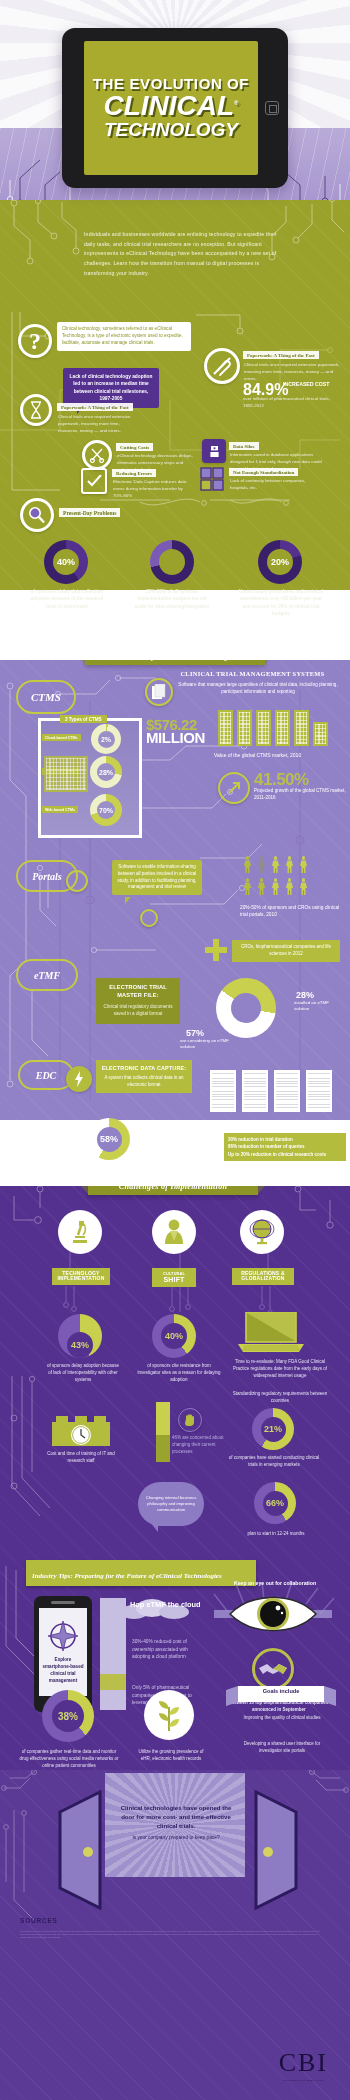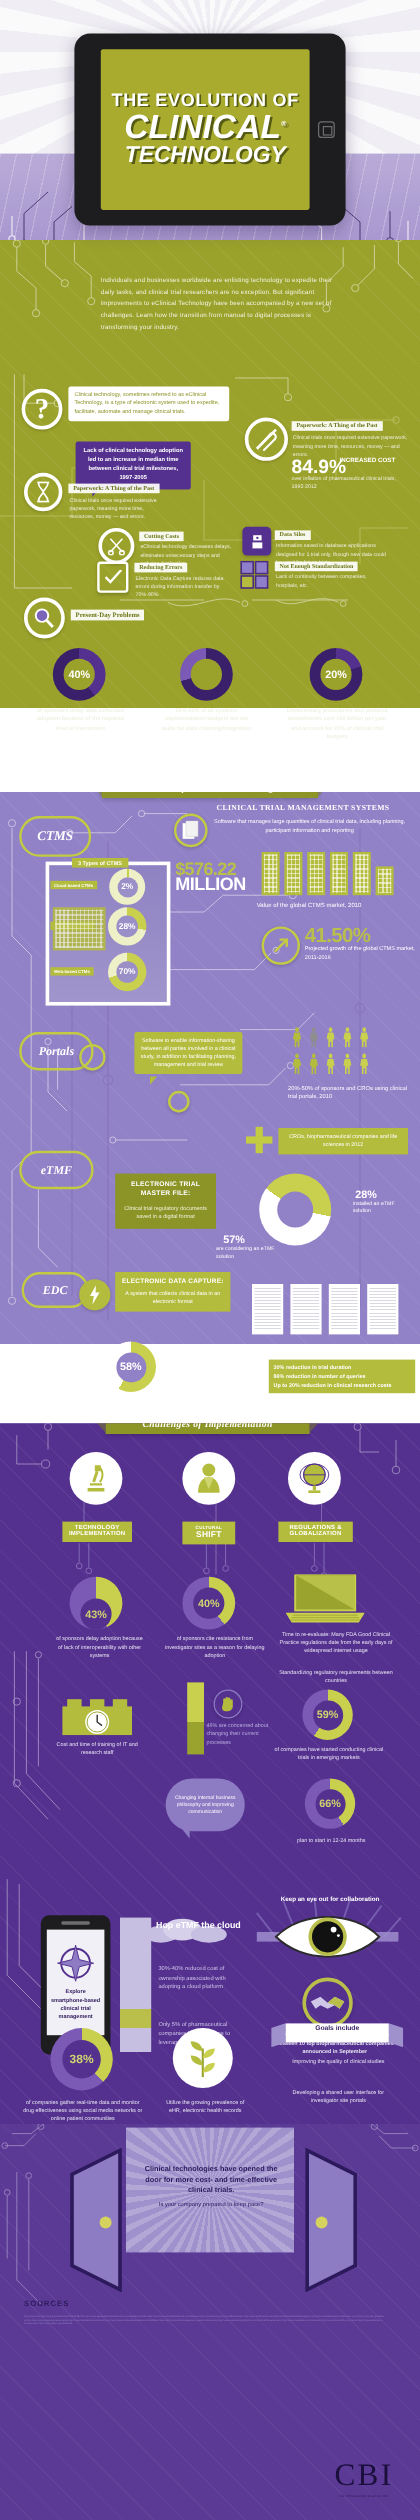--- a/index.html
+++ b/index.html
@@ -592,21 +592,21 @@
       <path d="M0 32 h66 l-5 8 h-56 z" fill="#c9d04d"></path>
       <g stroke="#8d9427" stroke-width=".5">
             <path d="M6 34 h54 M5 36 h56 M4 38 h58"></path>
           </g>
     </svg>
   </div>
   <div class="wtxt" style="left:228px;top:172px;width:104px;">Time to re-evaluate: Many FDA Good Clinical Practice regulations date from the early days of widespread internet usage</div>
   <div class="wtxt" style="left:232px;top:204px;width:96px;">Standardizing regulatory requirements between countries</div>
 
   <div class="donut" style="left:252px;top:222px;width:42px;height:42px;background:conic-gradient(#c9d04d 0 59%,#7a5ab5 59% 100%);">
-    <div class="hole" style="width:25px;height:25px;background:#54308f;color:#cfd56e;font-size:9px;">59%</div>
+    <div class="hole" style="width:25px;height:25px;background:#54308f;color:#cfd56e;font-size:9px;">21%</div>
   </div>
   <div class="wtxt" style="left:226px;top:268px;width:96px;">of companies have started conducting clinical trials in emerging markets</div>
 
   <div class="donut" style="left:254px;top:296px;width:42px;height:42px;background:conic-gradient(#c9d04d 0 41%,#7a5ab5 41% 100%);">
     <div class="hole" style="width:25px;height:25px;background:#54308f;color:#cfd56e;font-size:9px;">66%</div>
   </div>
   <div class="wtxt" style="left:228px;top:344px;width:96px;">plan to start in 12-24 months</div>
 
   <div style="position:absolute;left:50px;top:228px;width:62px;height:32px;">
     <svg width="62" height="32" viewBox="0 0 62 32">
@@ -627,20 +627,23 @@
           <path d="M2 5 V2.2 a1 1 0 0 1 2 0 V5 V1.2 a1 1 0 0 1 2 0 V5 V1.6 a1 1 0 0 1 2 0 V5 V3 a1 1 0 0 1 2 0 V8 a4 4 0 0 1 -4 4 h-2 a3 3 0 0 1 -3 -3 Z" fill="#b4bc3d"></path>
         </svg>
   </div>
   <div class="wtxt" style="left:172px;top:248px;width:62px;text-align:left;color:#b9aee0;">46% are concerned about changing their current processes</div>
 
   <div style="position:absolute;left:138px;top:296px;width:66px;height:44px;background:#8d7bc3;border-radius:32px;display:flex;align-items:center;justify-content:center;text-align:center;padding:5px;">
     <span style="color:#fff;font-size:4.2px;line-height:1.5;">Changing internal business philosophy and improving communication</span>
   </div>
   <div style="position:absolute;left:150px;top:336px;border-style:solid;border-width:0 8px 10px 0;border-color:transparent #8d7bc3 transparent transparent;"></div>
 
+  <div style="position:absolute;left:26px;top:374px;width:230px;background:#b4bc3d;padding:4px 6px;box-shadow:0 2px 3px rgba(0,0,0,.25);">
+    <span style="color:#fff;font-size:7px;font-weight:bold;font-style:italic;font-family:'Liberation Serif',serif;">Industry Tips: Preparing for the Future of eClinical Technologies</span>
+  </div>
 
   <div style="position:absolute;left:34px;top:410px;width:58px;height:116px;background:#1d1d1f;border-radius:7px;">
     <div style="position:absolute;left:17px;top:5px;width:24px;height:3px;background:#6e6e72;border-radius:2px;"></div>
     <div style="position:absolute;left:5px;top:12px;right:5px;bottom:16px;background:#f1f0f6;display:flex;flex-direction:column;align-items:center;justify-content:center;">
       <svg width="34" height="34" viewBox="0 0 34 34">
             <circle cx="17" cy="17" r="12" fill="none" stroke="#54308f" stroke-width="1.6"></circle>
             <path d="M17 2 L20 14 L32 17 L20 20 L17 32 L14 20 L2 17 L14 14 Z" fill="#8d7bc3" stroke="#54308f" stroke-width=".8"></path>
           </svg>
       <div style="color:#2f1c5e;font-size:4.6px;font-weight:bold;text-align:center;line-height:1.5;margin-top:4px;padding:0 3px;">Explore smartphone-based clinical trial management</div>
     </div>

